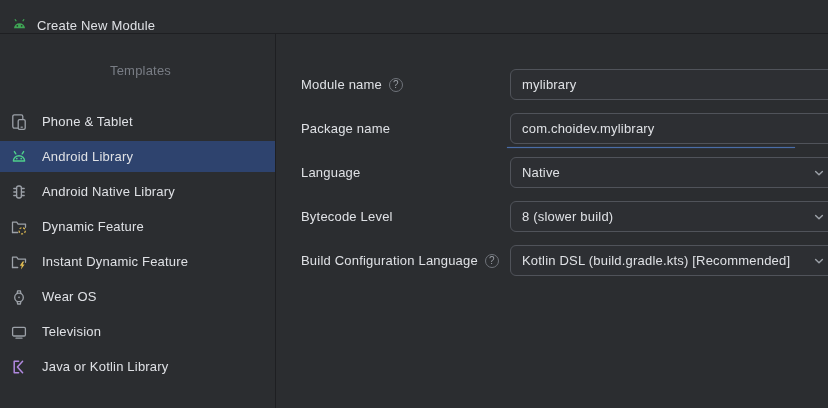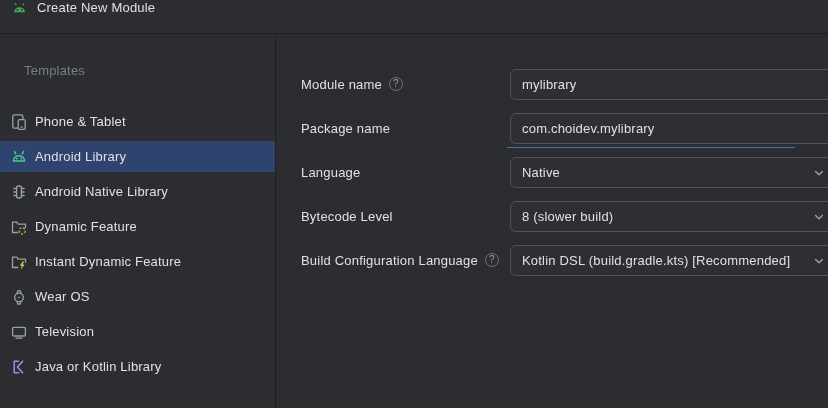--- a/index.html
+++ b/index.html
@@ -9,56 +9,56 @@
     background:#2b2d30;
     color:#dfe1e5;
     font-size:13px;
     letter-spacing:.2px;
   }
   .window { width:828px; height:408px; display:flex; flex-direction:column; overflow:hidden; }
 
   
   .titlebar {
     height:34px; flex:0 0 34px;
-    display:flex; align-items:flex-start;
+    display:flex; align-items:flex-end;
     padding-left:11px; gap:9px;
     border-bottom:1px solid #1e1f22;
     background:#2b2d30;
   }
   .titlebar .app-icon { width:17px; height:17px; display:inline-flex; }
   .title-text { color:#dfe1e5; font-size:13px; }
 
   .content { flex:1; display:flex; min-height:0; }
 
   
   .sidebar {
     width:276px; flex:0 0 276px;
     border-right:1px solid #1e1f22;
     background:#2b2d30;
     padding-top:29px;
     overflow:hidden;
   }
-  .section-label { color:#797d85; padding-left:24px; font-size:13px; line-height:15px; }
+  .section-label { color:#797d85; padding-left:6px; font-size:13px; line-height:15px;text-align:center; }
   .template-list { margin-top:28px; }
   .side-item {
     height:31px; margin-bottom:4px;
-    display:flex; align-items:center; gap:7px;
+    display:flex; align-items:center; gap:14px;
     padding-left:10px; cursor:default;
     color:#dfe1e5;
   }
   .side-item.selected { background:#2e436e;text-align:right; }
   .side-item .icon { width:18px; height:18px; flex:0 0 18px; display:inline-flex; align-items:center; justify-content:center; }
   .side-item .icon svg { width:18px; height:18px; }
 
   
   .main { flex:1; min-width:0; overflow:hidden; padding:35px 0 0 25px; position:relative; }
   .form-row { display:flex; align-items:center; height:31px; margin-bottom:13px; }
   .flabel {
     width:209px; flex:0 0 209px;
-    display:flex; align-items:flex-start; gap:7px;
+    display:flex; align-items:flex-end; gap:7px;
     color:#dfe1e5; font-size:13px;
   }
   .help {
     width:14px; height:14px; flex:0 0 14px;
     border:1px solid #6f737a; border-radius:50%;
     color:#9b9fa6; font-size:10px; line-height:12px;
     display:inline-flex; align-items:center; justify-content:center;
     cursor:default;
   }
   .ctrl-wrap { flex:1; position:relative; margin-right:-12px; }

